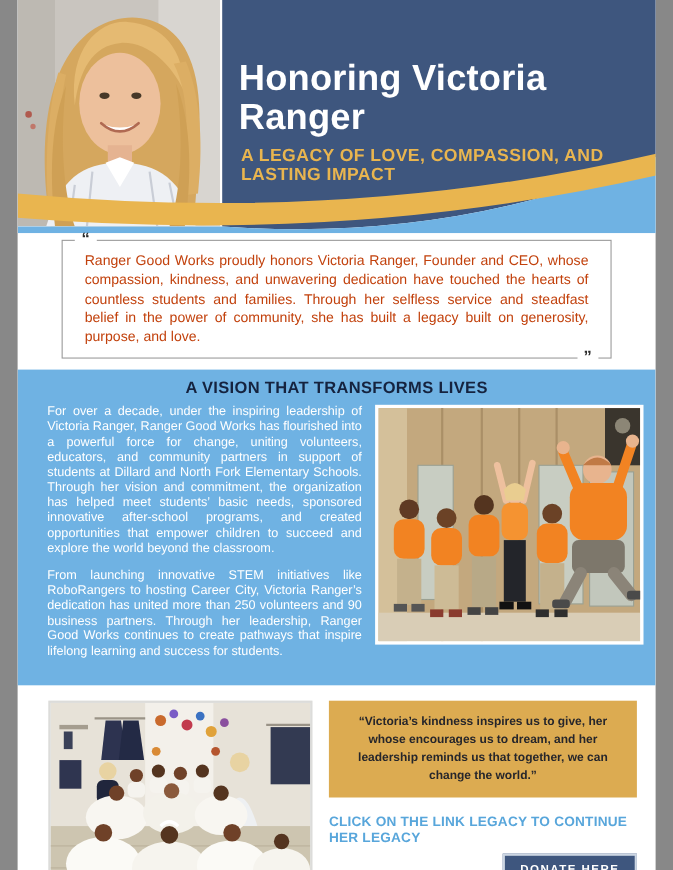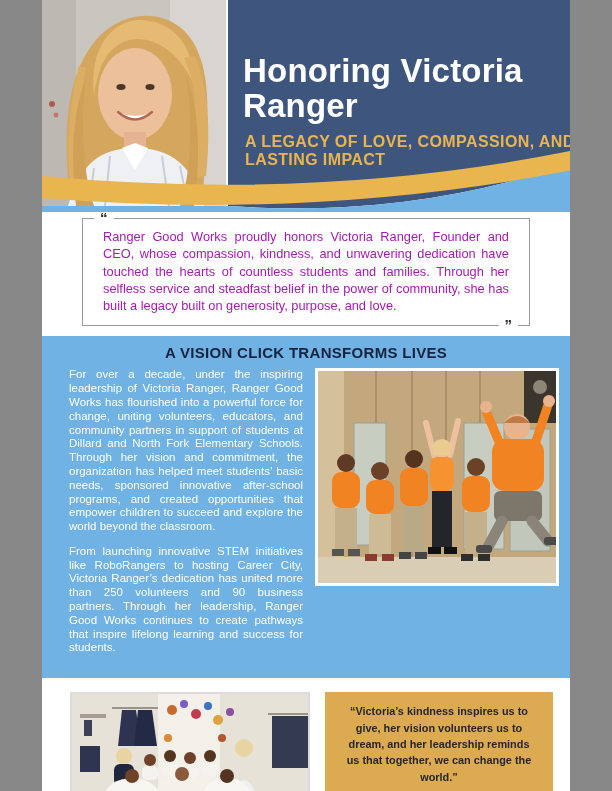--- a/index.html
+++ b/index.html
@@ -1,36 +1,36 @@
 <!DOCTYPE html>
 <html style="--navy: #3e567e; --gold: #e9b54f; --gold-muted: #dcab51; --light-blue: #6fb2e3; --heading-dark: #15233f; --link-blue: #58a6db;"><head>
 <meta charset="utf-8">
 <style>
   html,body{margin:0;padding:0;background:#888;}
   .page{
-    width:528px;height:791px;position:relative;background:#fff;
+    width:580px;height:791px;position:relative;background:#fff;
     font-family:"Liberation Sans", sans-serif;overflow:hidden;margin:0 auto;
   }
   
   .hero{position:relative;height:212px;background:#fff;}
   .hero-photo{position:absolute;left:0;top:0;width:184px;height:206px;overflow:hidden;}
   .hero-swoosh{position:absolute;left:0;top:0;width:612px;height:212px;pointer-events:none;}
   .hero-text{position:absolute;left:201px;top:54px;width:400px;}
   .hero-title{margin:0;font-size:33px;font-weight:bold;color:#ffffff;letter-spacing:0.2px;line-height:1.05;}
   .hero-subtitle{margin:10px 0 0 2px;font-size:16px;font-weight:bold;color:var(--gold,#e9b54f);letter-spacing:0.4px;}
   
   .quote-frame{
     margin:6px 40px 0 40px;border:1px solid #9b9b9b;position:relative;
     padding:9px 20px 11px 20px;
   }
   .quote-mark{position:absolute;background:#fff;padding:0 6px;color:#2b2b2b;
     font-size:15px;font-weight:bold;line-height:10px;}
   .quote-mark.open{top:-6px;left:11px;}
   .quote-mark.close{bottom:-5px;right:11px;}
-  .quote-text{margin:0;font-size:12.8px;line-height:1.35;text-align:justify;color:#a21caf;}
+  .quote-text{margin:0;font-size:12.8px;line-height:1.35;text-align:justify;color:#c2410c;}
   
   .vision{margin-top:10px;background:var(--light-blue,#6fb2e3);padding:8px 0 12px 0;}
   .vision-heading{margin:0;text-align:center;color:var(--heading-dark,#15233f);
     font-size:15px;font-weight:800;letter-spacing:0.3px;}
   .vision-body{display:flex;padding:7px 11px 0 27px;justify-content:center;}
   .vision-textcol{width:318px;color:#ffffff;font-size:11.5px;line-height:13.8px;text-align:justify;}
   .vision-textcol p{margin:0 0 11px 0;}
   .vision-photo{margin-left:12px;width:238px;height:212px;background:#fff;padding:3px;flex:none;}
   .vision-photo svg{display:block;}
   
@@ -92,21 +92,21 @@
     </div>
   </div>
 
   <div class="quote-frame">
     <span class="quote-mark open">“</span>
     <p class="quote-text">Ranger Good Works proudly honors Victoria Ranger, Founder and CEO, whose compassion, kindness, and unwavering dedication have touched the hearts of countless students and families. Through her selfless service and steadfast belief in the power of community, she has built a legacy built on generosity, purpose, and love.</p>
     <span class="quote-mark close">”</span>
   </div>
 
   <div class="vision">
-    <h2 class="vision-heading">A VISION CLICK TRANSFORMS LIVES</h2>
+    <h2 class="vision-heading">A VISION THAT TRANSFORMS LIVES</h2>
     <div class="vision-body">
       <div class="vision-textcol">
         <p>For over a decade, under the inspiring leadership of Victoria Ranger, Ranger Good Works has flourished into a powerful force for change, uniting volunteers, educators, and community partners in support of students at Dillard and North Fork Elementary Schools. Through her vision and commitment, the organization has helped meet students’ basic needs, sponsored innovative after-school programs, and created opportunities that empower children to succeed and explore the world beyond the classroom.</p>
         <p>From launching innovative STEM initiatives like RoboRangers to hosting Career City, Victoria Ranger’s dedication has united more than 250 volunteers and 90 business partners. Through her leadership, Ranger Good Works continues to create pathways that inspire lifelong learning and success for students.</p>
       </div>
       <div class="vision-photo">
         <svg width="238" height="212" viewBox="0 0 238 212">
           <rect width="238" height="212" fill="#c3a87e"></rect>
           <rect width="26" height="212" fill="#d4c09a"></rect>
           <path d="M58,0 V212 M94,0 V212 M128,0 V170 M162,0 V160" stroke="#aa8f67" stroke-width="2"></path>
@@ -220,21 +220,21 @@
         <circle cx="48" cy="118" r="8" fill="#6f4128"></circle>
         <circle cx="108" cy="120" r="8" fill="#54341f"></circle>
         <circle cx="165" cy="118" r="8" fill="#6f4128"></circle>
         <circle cx="210" cy="126" r="7" fill="#54341f"></circle>
         <path d="M100,112 Q108,104 116,112" stroke="#ffffff" stroke-width="3" fill="none"></path>
       </svg>
     </div>
 
     <div class="legacy-right">
       <div class="gold-box">
-        <p>“Victoria’s kindness inspires us to give, her vision volunteers us to dream, and her leadership reminds us that together, we can change the world.”</p>
+        <p>“Victoria’s kindness inspires us to give, her whose encourages us to dream, and her leadership reminds us that together, we can change the world.”</p>
       </div>
       <h3 class="legacy-heading">CLICK ON THE LINK LEGACY TO CONTINUE HER LEGACY</h3>
       <div class="donate-row">
         <button class="donate-btn">DONATE HERE</button>
       </div>
     </div>
   </div>
 
 </div>
 

